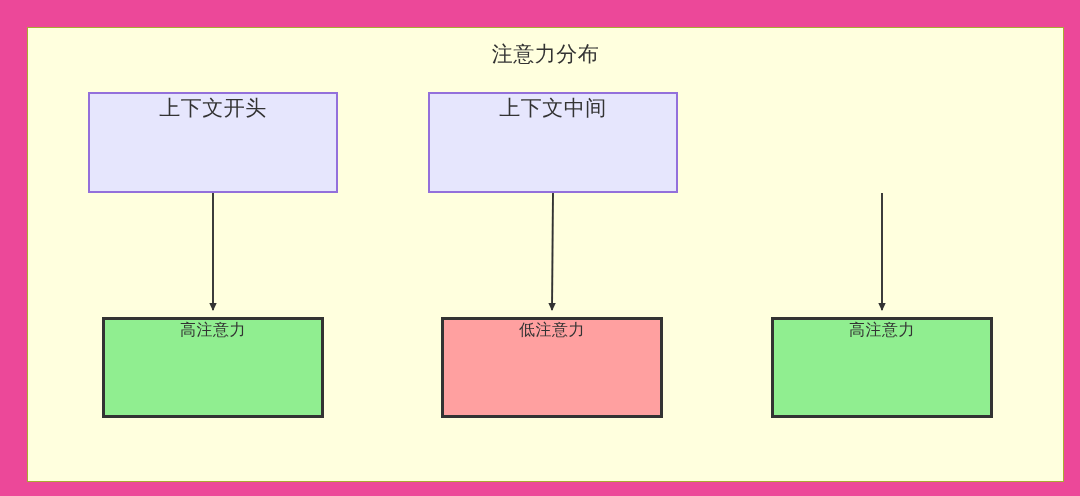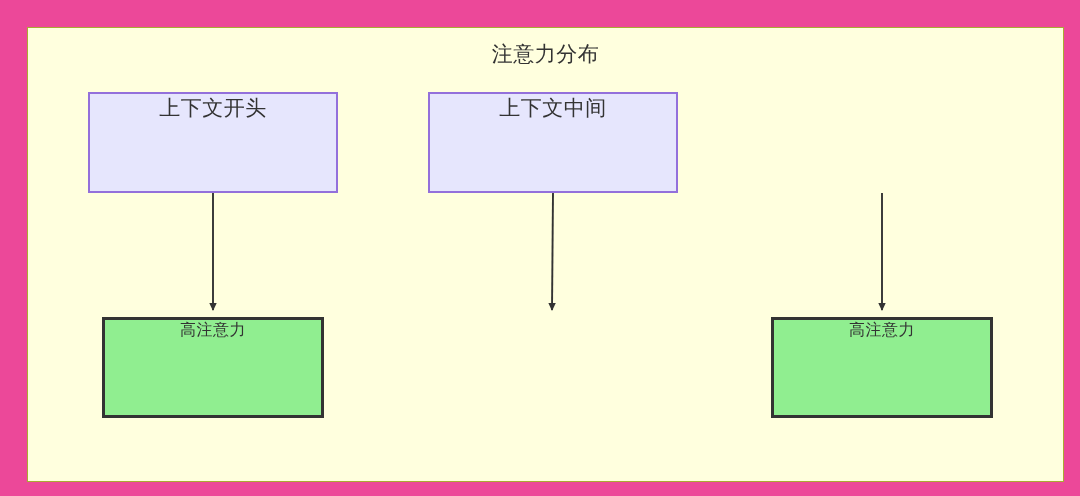--- a/index.html
+++ b/index.html
@@ -131,18 +131,21 @@
 
   <div class="node node-top col-2-top">
     <span>上下文中间</span>
   </div>
 
 
   <div class="node node-bottom fill-high col-1-bottom">
     <span>高注意力</span>
   </div>
 
+  <div class="node node-bottom fill-low col-2-bottom">
+    <span>低注意力</span>
+  </div>
 
   <div class="node node-bottom fill-high col-3-bottom">
     <span>高注意力</span>
   </div>
 
 </div>
 
 </body></html>

